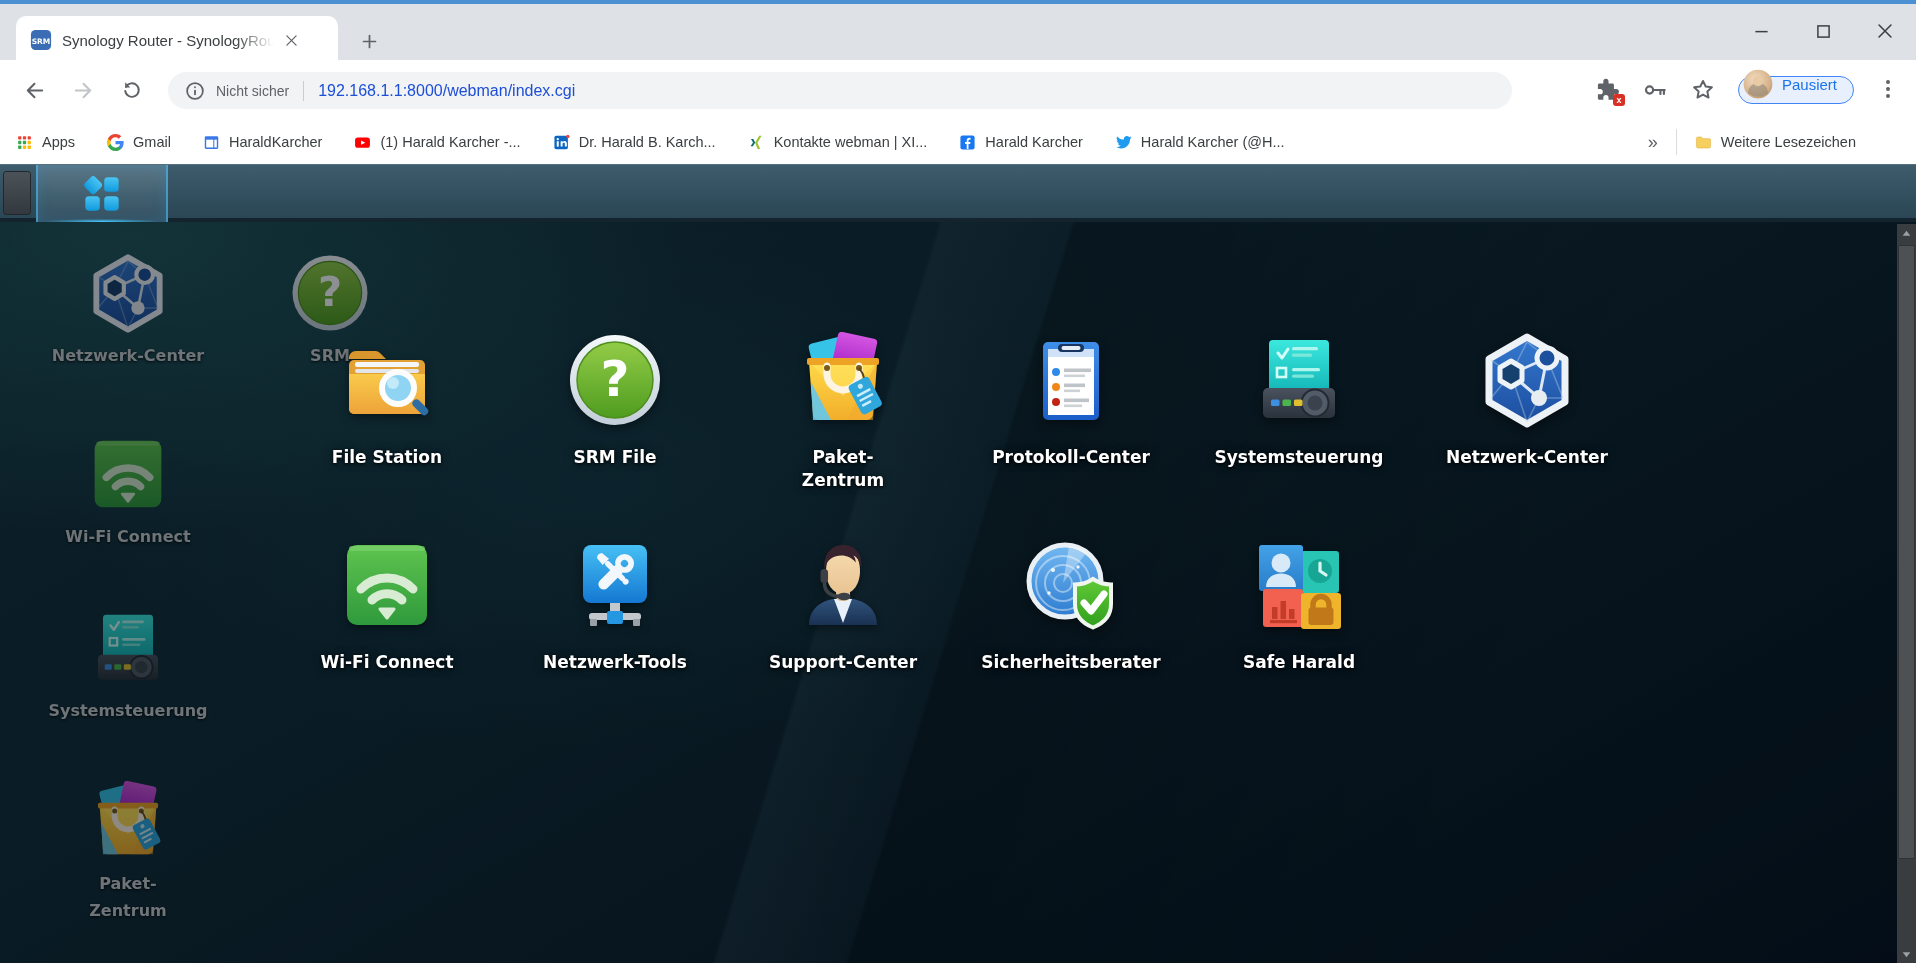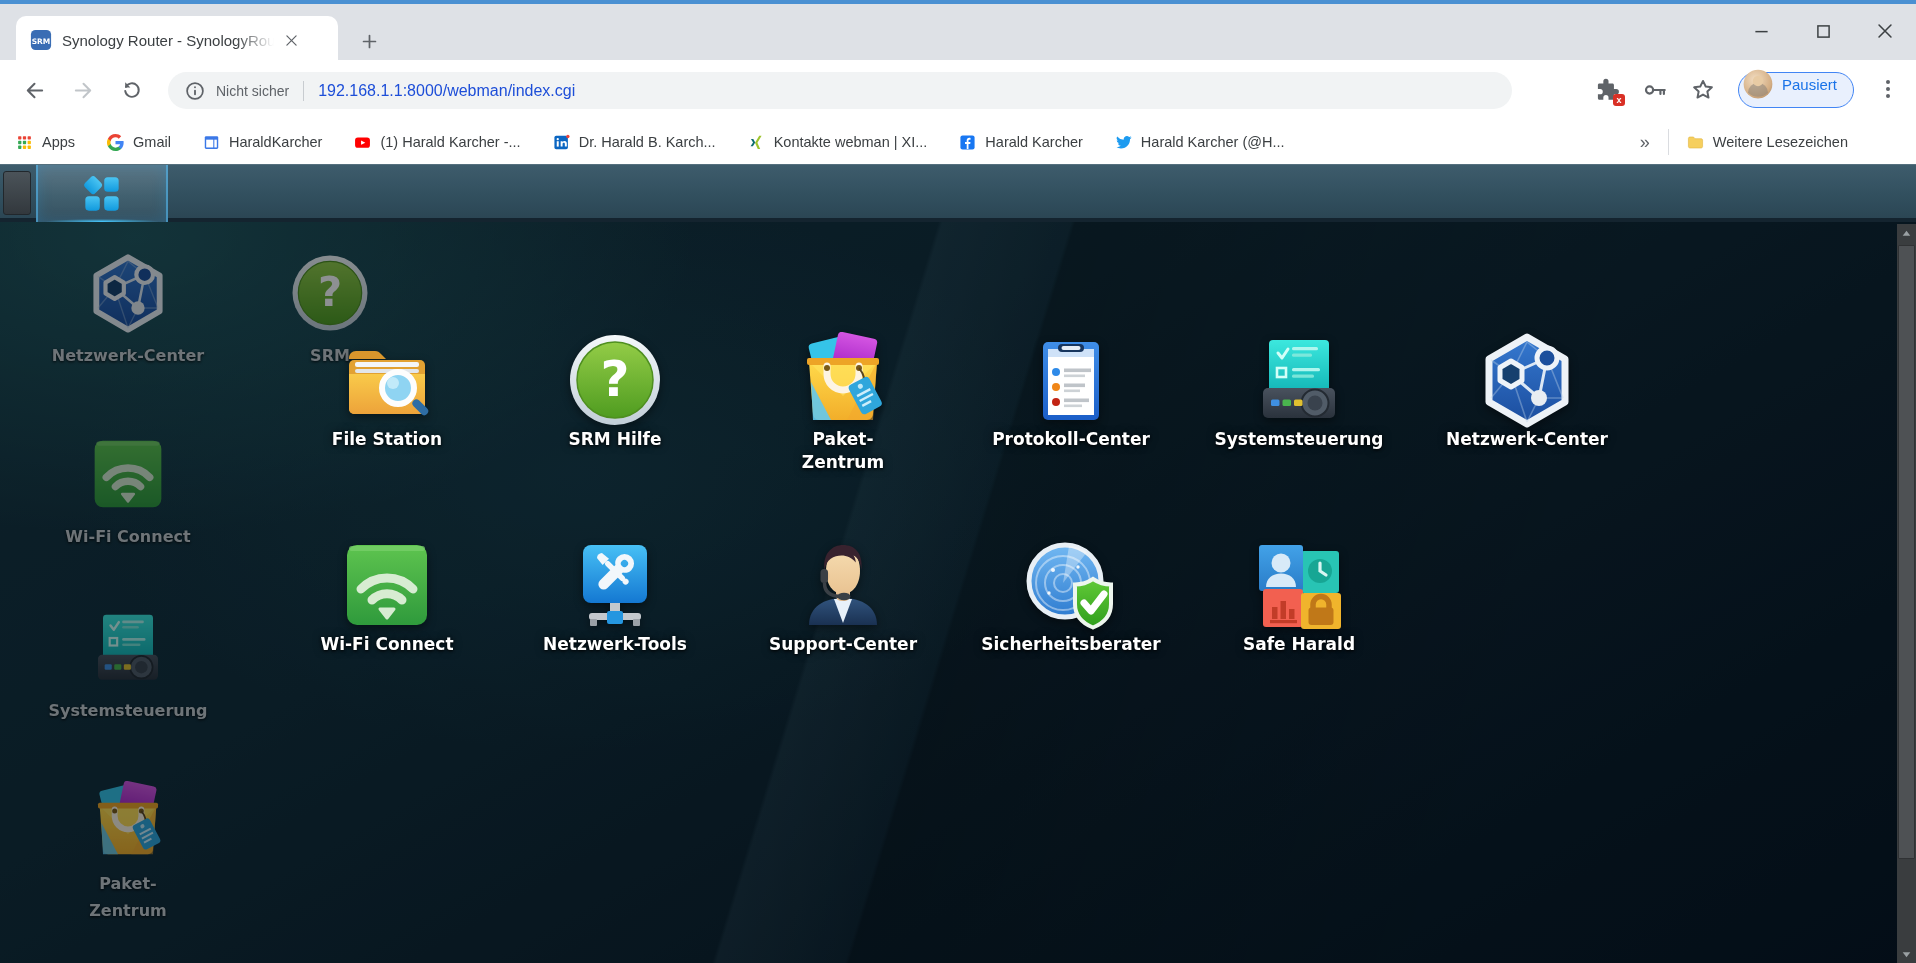--- a/index.html
+++ b/index.html
@@ -22,21 +22,21 @@
   .nav-ico { position:absolute; top:13px; width:34px; height:34px; display:flex; align-items:center; justify-content:center; border-radius:50%; color:#5f6368; }
   .nav-back{ left:17px; } .nav-fwd{ left:66px; color:#c1c5c9; } .nav-reload{ left:115px; }
   .omnibox { position:absolute; left:168px; top:12px; width:1344px; height:37px; background:#f1f3f4; border-radius:19px; display:flex; align-items:center; padding-left:16px; }
   .omni-info { width:22px; height:22px; color:#5f6368; margin-right:10px; flex:0 0 auto; }
   .omni-sec { font-size:14px; color:#5f6368; margin-right:14px; }
   .omni-div { width:1px; height:20px; background:#c8ccd0; margin-right:14px; }
   .omni-url { font-size:16px; color:#1d4ed8; }
   .tb-right { position:absolute; right:0; top:0; height:60px; display:flex; align-items:center; }
   .tb-ico { width:26px; height:26px; color:#5f6368; margin-right:22px; position:relative; }
   .ext-badge { position:absolute; right:-5px; bottom:-3px; width:12px; height:12px; background:#d93025; border-radius:3px; color:#fff; font-size:9px; line-height:12px; text-align:center; font-weight:bold; }
-  .profile-pill { display:flex; align-items:center; height:36px; border:1.5px solid #4285f4; background:#e9f0fd; border-radius:20px; padding:0 16px 12px 4px; margin-right:22px; }
+  .profile-pill { display:flex; align-items:center; height:28px; border:1.5px solid #4285f4; background:#e9f0fd; border-radius:20px; padding:0 16px 12px 4px; margin-right:22px; }
   .avatar { width:30px; height:30px; border-radius:50%; margin-right:9px; }
   .profile-label { font-size:15px; color:#1a73e8; }
   .dots { margin-right:14px; }
 
   
   .bmbar { position:absolute; top:120px; left:0; right:0; height:44px; background:#fff; display:flex; align-items:center; padding-left:16px; }
   .bm-item { display:flex; align-items:center; margin-right:32px; cursor:default; }
   .bm-ico { width:17px; height:17px; margin-right:9px; flex:0 0 auto; }
   .bm-label { font-size:14.5px; color:#3c4043; white-space:nowrap; }
   .bm-right { position:absolute; right:52px; top:0; height:44px; display:flex; align-items:center; }
@@ -71,21 +71,21 @@
   .sc-netzwerk-center { left:43px;  top:31px; }
   .sc-srm             { left:245px; top:31px; }
   .sc-wifi-connect    { left:43px;  top:212px; }
   .sc-systemsteuerung { left:43px;  top:386px; }
   .sc-paket-zentrum   { left:43px;  top:559px; }
 
   .app-grid { position:absolute; left:273px; top:110px; width:1368px; display:grid;
     grid-template-columns:repeat(6,228px); grid-auto-rows:205px; }
   .cell { display:flex; flex-direction:column; align-items:center; cursor:pointer; }
   .app-ico { width:96px; height:96px; filter:drop-shadow(0 3px 5px rgba(0,0,0,.45)); }
-  .app-label { font:bold 17px "DejaVu Sans",sans-serif; color:#fff; text-align:center; line-height:23px;
+  .app-label { margin-top:18px; font:bold 17px "DejaVu Sans",sans-serif; color:#fff; text-align:center; line-height:23px;
     text-shadow:0 1px 3px rgba(0,0,0,.95), 0 0 8px rgba(0,0,0,.55); }
 
   
   .scrollbar { position:absolute; right:0; top:224px; bottom:0; width:19px; background:#3a3d3f; z-index:9; }
   .sb-btn { position:absolute; left:0; width:19px; height:18px; display:flex; align-items:center; justify-content:center; color:#9aa0a3; }
   .sb-up { top:0; } .sb-dn { bottom:0; }
   .sb-thumb { position:absolute; left:1px; top:21px; width:17px; height:614px; background:#4e5154; border:1px solid #303234; border-radius:1px; }
 </style>
 </head>
 <body>
@@ -582,21 +582,21 @@
         <div class="bm-item">
           <svg class="bm-ico">
             <use href="#sym-twitter"></use>
           </svg>
           <span class="bm-label">Harald Karcher (@H...</span>
         </div>
       </div>
     <div class="bm-right">
       <span class="bm-chevron">»</span>
       <span class="bm-sep"></span>
-      <div class="bm-item" style="margin-right:16px">
+      <div class="bm-item" style="margin-right:8px">
         <svg class="bm-ico">
             <use href="#sym-bm-folder"></use>
           </svg>
         <span class="bm-label">Weitere Lesezeichen</span>
       </div>
     </div>
   </div>
 
   <div class="srmbar">
     <div class="srm-stub"></div>
@@ -644,21 +644,21 @@
           </svg>
           <div class="app-label">
             <div>File Station</div>
           </div>
         </div>
         <div class="cell">
           <svg class="app-ico">
             <use href="#sym-help-circle"></use>
           </svg>
           <div class="app-label">
-            <div>SRM Hilfe</div>
+            <div>SRM File</div>
           </div>
         </div>
         <div class="cell">
           <svg class="app-ico">
             <use href="#sym-package-bag"></use>
           </svg>
           <div class="app-label">
             <div>Paket-</div>
             <div>Zentrum</div>
           </div>

